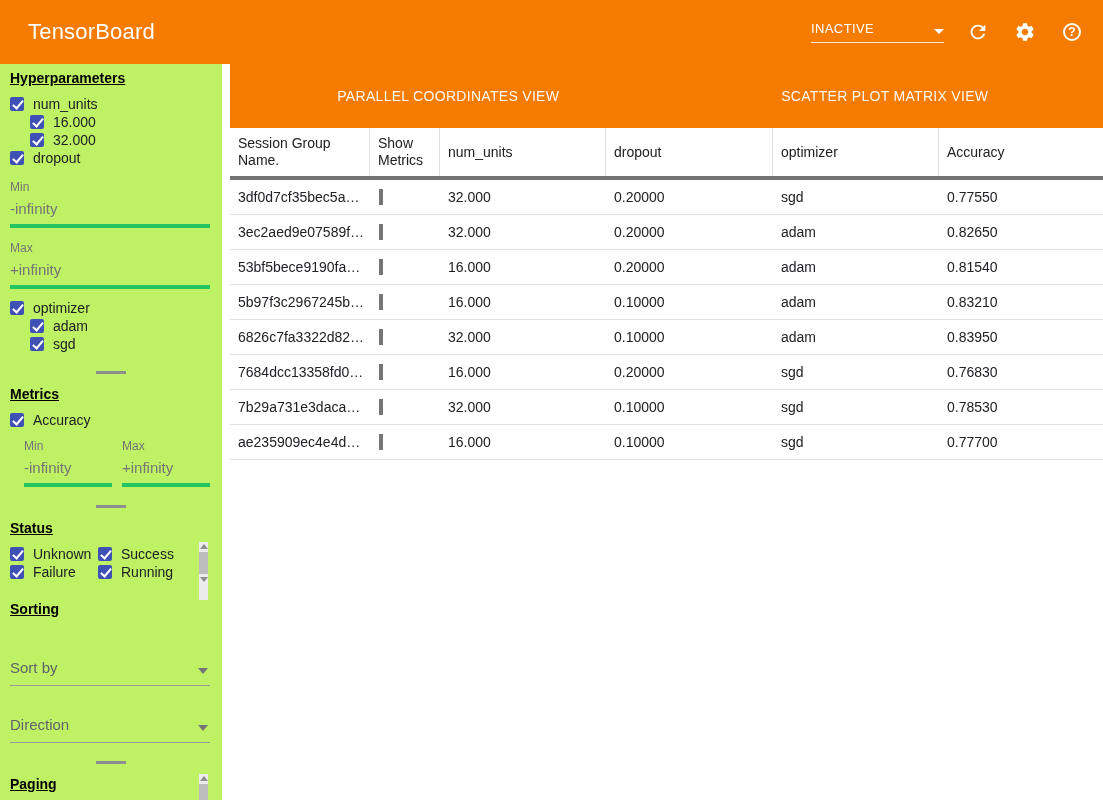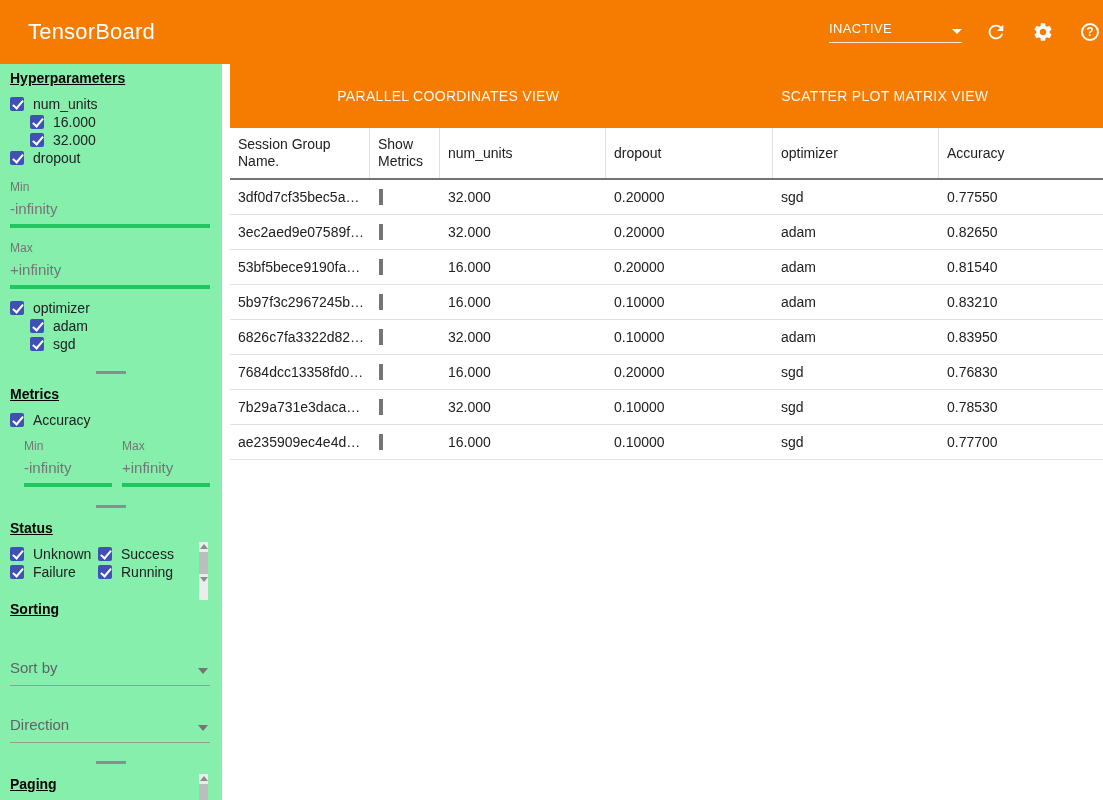--- a/index.html
+++ b/index.html
@@ -10,34 +10,34 @@
   }
 
   
   .topbar { height:64px; background:#f57c00; display:flex; align-items:stretch; color:#fff; }
   .logo { display:flex; align-items:center; font-size:22px; font-weight:500; padding:0 42px 0 28px; letter-spacing:.2px; }
   .top-tabs { display:flex; }
   .top-tab { display:flex; align-items:center; padding:0 22px; font-size:14px; font-weight:500;
              letter-spacing:.3px; position:relative; cursor:pointer; color:rgba(255,255,255,.92); }
   .top-tab.active { color:#fff; }
   .top-tab.active::after { content:''; position:absolute; left:22px; right:22px; bottom:5px; height:2px; background:#fff; }
-  .topbar-right { margin-left:auto; display:flex; align-items:center; gap:21px; }
+  .topbar-right { margin-left:auto; display:flex; align-items:center; gap:21px; padding-right:18px; }
   .run-select { width:133px; display:flex; align-items:flex-end; justify-content:space-between;
                 border-bottom:1px solid rgba(255,255,255,.85); padding-bottom:6px; font-size:13px;
                 letter-spacing:.4px; cursor:pointer; }
   .caret-down { width:0; height:0; border-left:5px solid transparent; border-right:5px solid transparent;
                 border-top:5px solid #fff; margin-bottom:2px; }
   .icon-btn { width:26px; height:26px; display:flex; align-items:center; justify-content:center; cursor:pointer; }
   .icon-btn svg { width:22px; height:22px; fill:#fff; }
   .help-circle { width:18px; height:18px; border:2px solid #fff; border-radius:50%;
                  display:flex; align-items:center; justify-content:center; font-size:12px; font-weight:bold; }
 
   
   .content { display:flex; height:736px; }
-  .sidebar { width:222px; background:#86efac; padding:6px 10px 0 10px; overflow:hidden; font-size:14px; }
+  .sidebar { width:222px; background:#bef264; padding:6px 10px 0 10px; overflow:hidden; font-size:14px; }
   .main { flex:1; margin-left:8px; display:flex; flex-direction:column; background:#fff; }
 
   
   .side-heading { font-size:14px; font-weight:bold; text-decoration:underline; color:#000; margin-bottom:9px; }
   .cb-row { display:flex; align-items:center; height:18px; gap:9px; cursor:pointer; }
   .indent1 { padding-left:20px; }
   .cb { width:14px; height:14px; border:2px solid #757575; border-radius:2px; position:relative; flex:none; background:transparent; }
   .cb.checked { background:#3f51b5; border-color:#3f51b5; }
   .cb.checked::after { content:''; position:absolute; left:3px; top:-1px; width:4px; height:9px;
                        border:solid #fff; border-width:0 2px 2px 0; transform:rotate(40deg); }
@@ -68,21 +68,21 @@
 
   
   .view-tabs { height:64px; background:#f57c00; display:flex; color:#fff; flex:none; }
   .view-tab { flex:1; display:flex; align-items:center; justify-content:center; font-size:14px; font-weight:500;
               letter-spacing:.3px; position:relative; cursor:pointer; color:rgba(255,255,255,.95); }
   .view-tab.active { color:#fff; }
   .view-tab.active::after { content:''; position:absolute; left:28px; right:28px; bottom:2px; height:3px; background:#fff; }
 
   
   .table { flex:1; overflow:hidden; }
-  .thead { display:flex; height:52px; border-bottom:2px solid #737373; }
+  .thead { display:flex; height:52px; border-bottom:4px solid #737373; }
   .th { display:flex; align-items:center; padding:0 8px; font-size:14px; color:#202124; line-height:17px; }
   .th:not(:last-child) { border-right:1px solid #e0e0e0; }
   .tr { display:flex; height:35px; align-items:center; border-bottom:1px solid #e0e0e0; font-size:14px; color:#202124; }
   .td { padding:0 8px; white-space:nowrap; overflow:hidden; }
   .c1 { width:140px; } .c2 { width:70px; } .c3 { width:166px; } .c4 { width:167px; } .c5 { width:166px; } .c6 { flex:1; }
   .td .cb { width:15px; height:15px; margin-left:1px; }
 </style>
 </head>
 <body>
 

